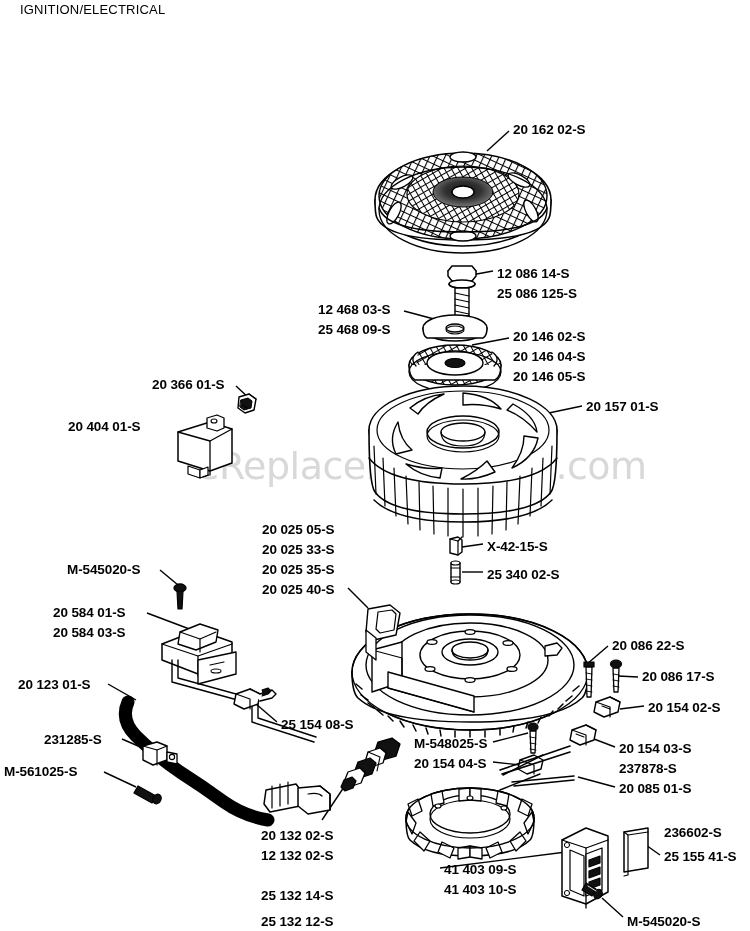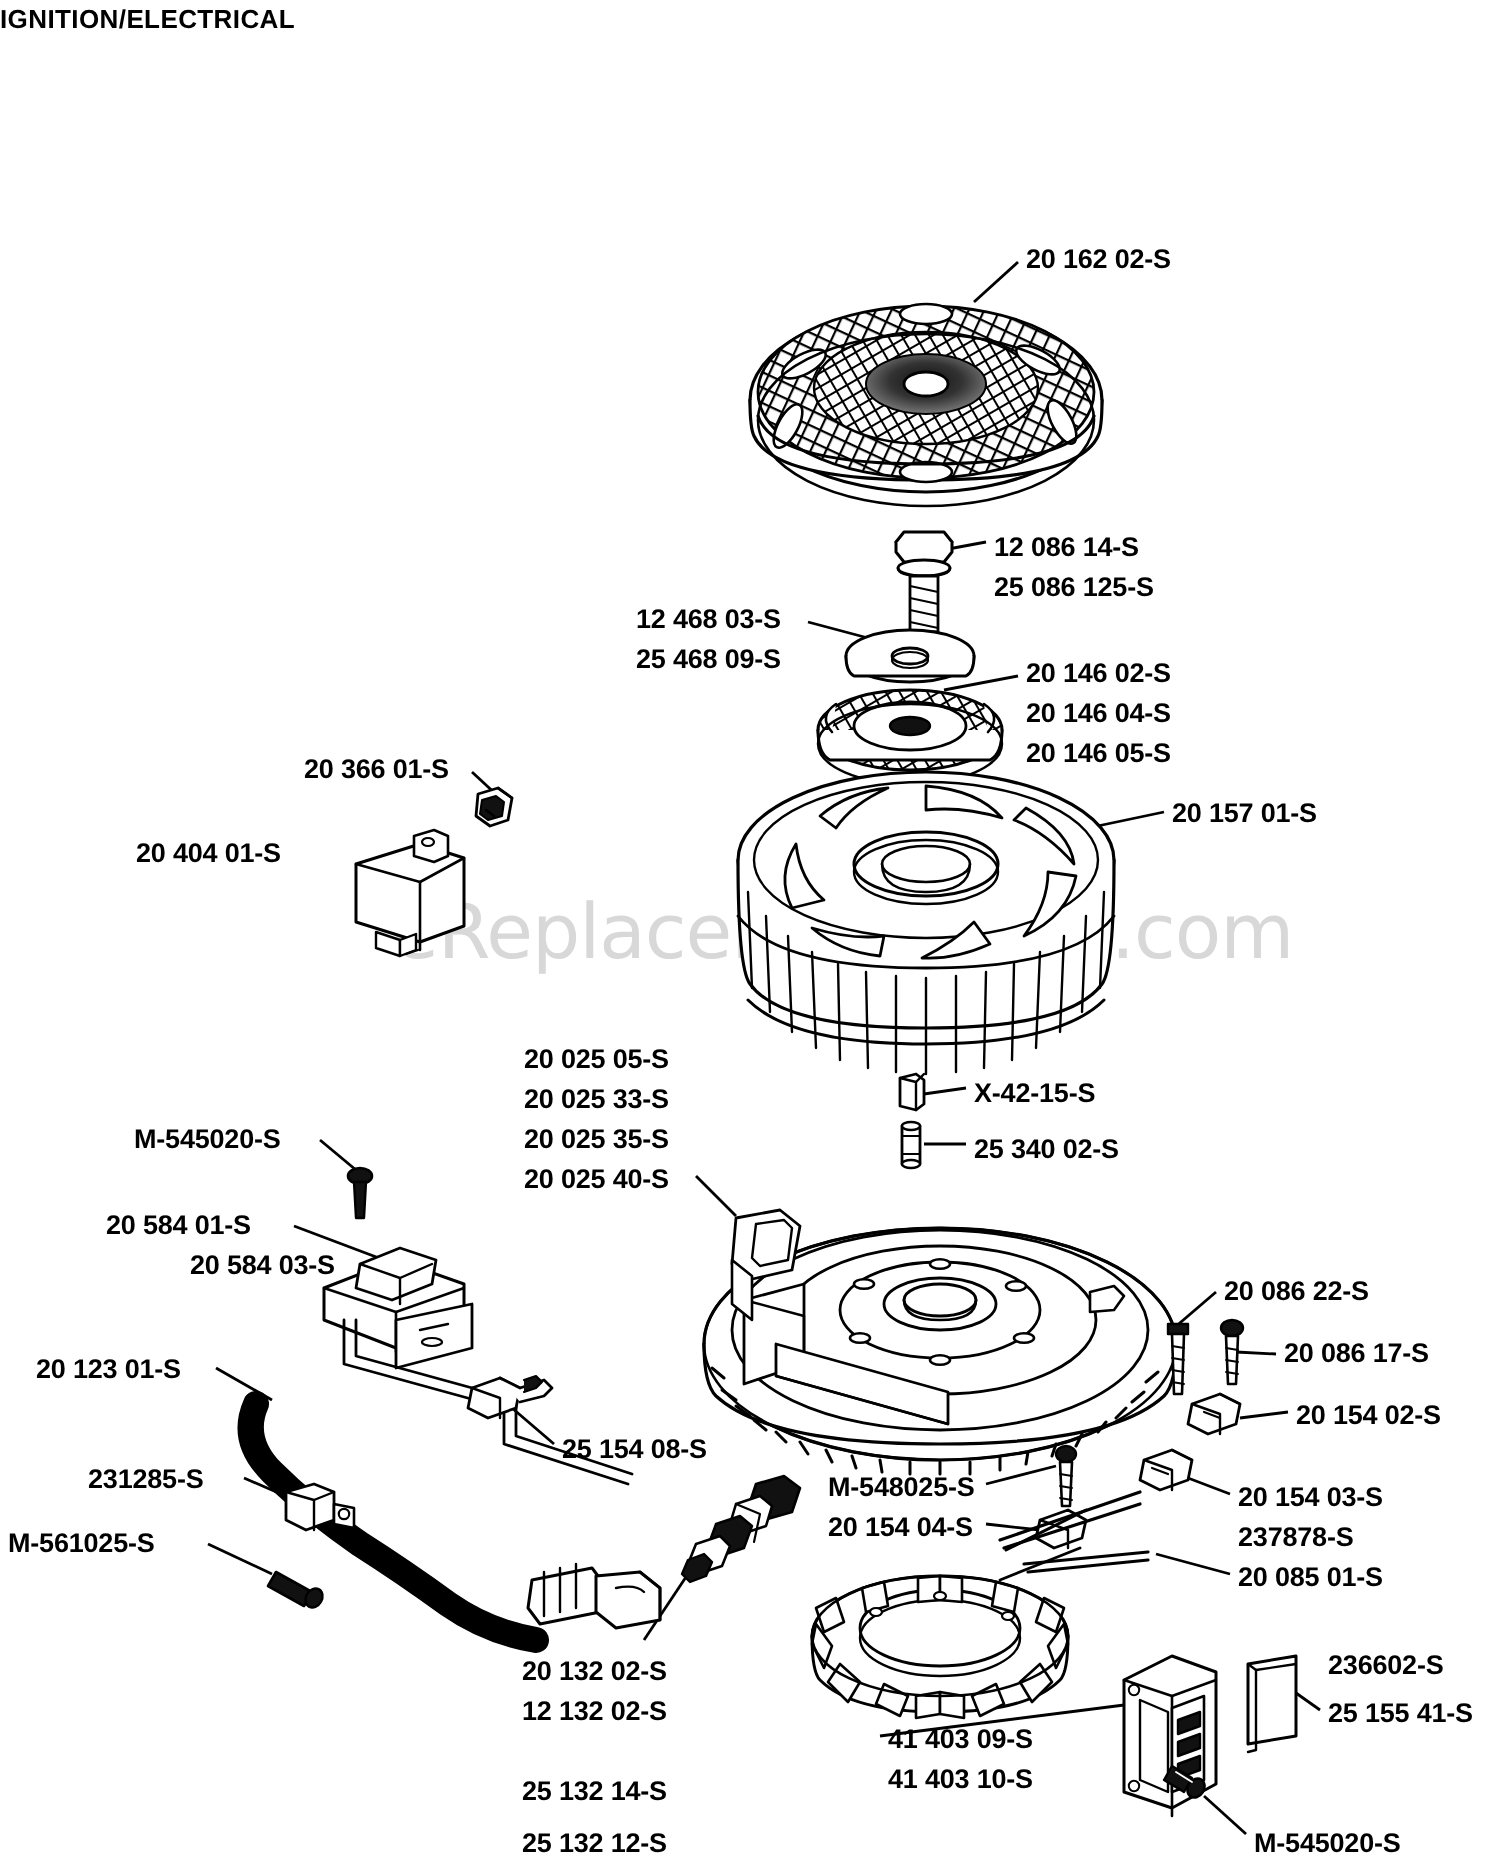--- a/index.html
+++ b/index.html
@@ -13,24 +13,24 @@
   }
   #page {
     position: relative;
     width: 750px;
     height: 931px;
     background: #ffffff;
     overflow: hidden;
   }
   #page-title {
     position: absolute;
-    left: 0;
+    left: 20px;
     top: 2px;
     font-size: 13px;
-    font-weight: bold;
+    font-weight: normal;
     letter-spacing: 0.2px;
     white-space: nowrap;
   }
   .lbl {
     position: absolute;
     font-size: 13.5px;
     font-weight: bold;
     white-space: nowrap;
     letter-spacing: -0.1px;
     line-height: 17px;
@@ -456,21 +456,21 @@
   <div class="lbl" style="left:68px;  top:418px;">20 404 01-S</div>
   <div class="lbl" style="left:586px; top:398px;">20 157 01-S</div>
   <div class="lbl" style="left:262px; top:521px;">20 025 05-S</div>
   <div class="lbl" style="left:262px; top:541px;">20 025 33-S</div>
   <div class="lbl" style="left:262px; top:561px;">20 025 35-S</div>
   <div class="lbl" style="left:262px; top:581px;">20 025 40-S</div>
   <div class="lbl" style="left:487px; top:538px;">X-42-15-S</div>
   <div class="lbl" style="left:487px; top:566px;">25 340 02-S</div>
   <div class="lbl" style="left:67px;  top:561px;">M-545020-S</div>
   <div class="lbl" style="left:53px;  top:604px;">20 584 01-S</div>
-  <div class="lbl" style="left:53px;  top:624px;margin-left:42px;">20 584 03-S</div>
+  <div class="lbl" style="left:53px;  top:624px;">20 584 03-S</div>
   <div class="lbl" style="left:18px;  top:676px;">20 123 01-S</div>
   <div class="lbl" style="left:281px; top:716px;">25 154 08-S</div>
   <div class="lbl" style="left:44px;  top:731px;">231285-S</div>
   <div class="lbl" style="left:4px;   top:763px;">M-561025-S</div>
   <div class="lbl" style="left:612px; top:637px;">20 086 22-S</div>
   <div class="lbl" style="left:642px; top:668px;">20 086 17-S</div>
   <div class="lbl" style="left:648px; top:699px;">20 154 02-S</div>
   <div class="lbl" style="left:414px; top:735px;">M-548025-S</div>
   <div class="lbl" style="left:414px; top:755px;">20 154 04-S</div>
   <div class="lbl" style="left:619px; top:740px;">20 154 03-S</div>

